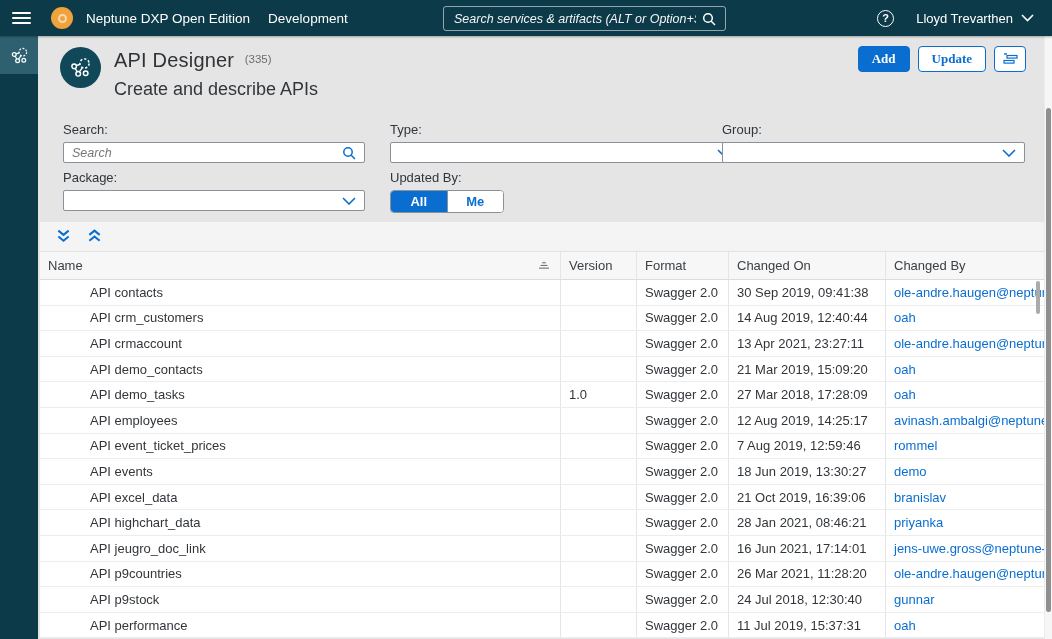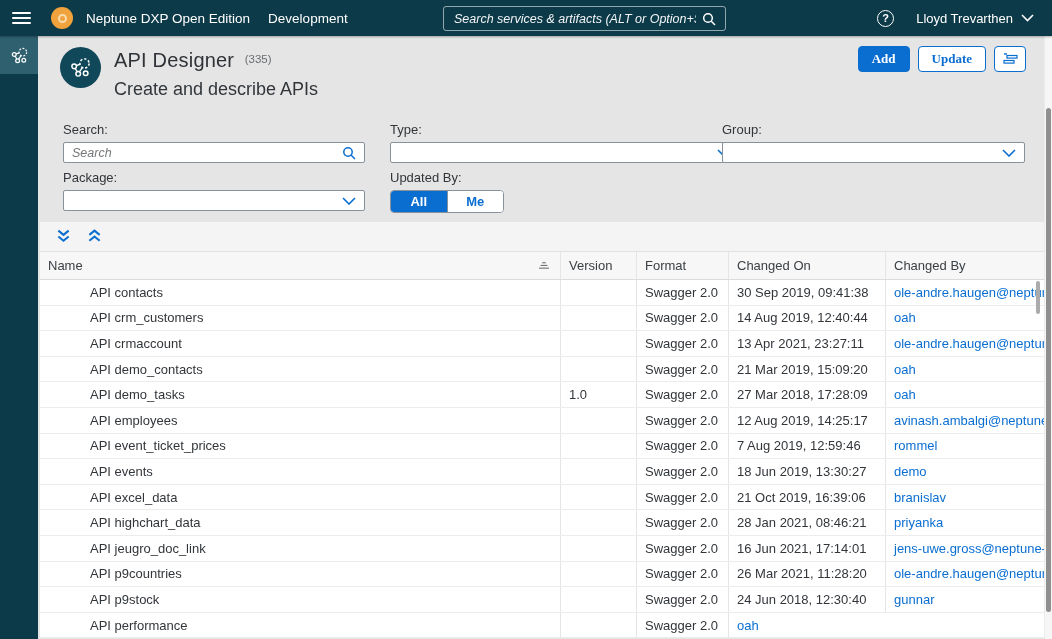--- a/index.html
+++ b/index.html
@@ -374,28 +374,29 @@
           <div class="td w-ver"></div>
           <div class="td w-fmt">Swagger 2.0</div>
           <div class="td w-con">26 Mar 2021, 11:28:20</div>
           <div class="td cby w-cby">ole-andre.haugen@neptun...</div>
         </div>
 
         <div class="trow">
           <div class="td name w-name">API p9stock</div>
           <div class="td w-ver"></div>
           <div class="td w-fmt">Swagger 2.0</div>
-          <div class="td w-con">24 Jun 2018, 12:30:40</div>
+          <div class="td w-con">24 Jul 2018, 12:30:40</div>
           <div class="td cby w-cby">gunnar</div>
         </div>
 
         <div class="trow">
           <div class="td name w-name">API performance</div>
           <div class="td w-ver"></div>
           <div class="td w-fmt">Swagger 2.0</div>
+          <div class="td w-con">11 Jul 2019, 15:37:31</div>
           <div class="td cby w-cby">oah</div>
         </div>
       </div>
 
   </div>
 
   <div class="inner-thumb"></div>
 </main>
 
 <div class="page-scroll">

